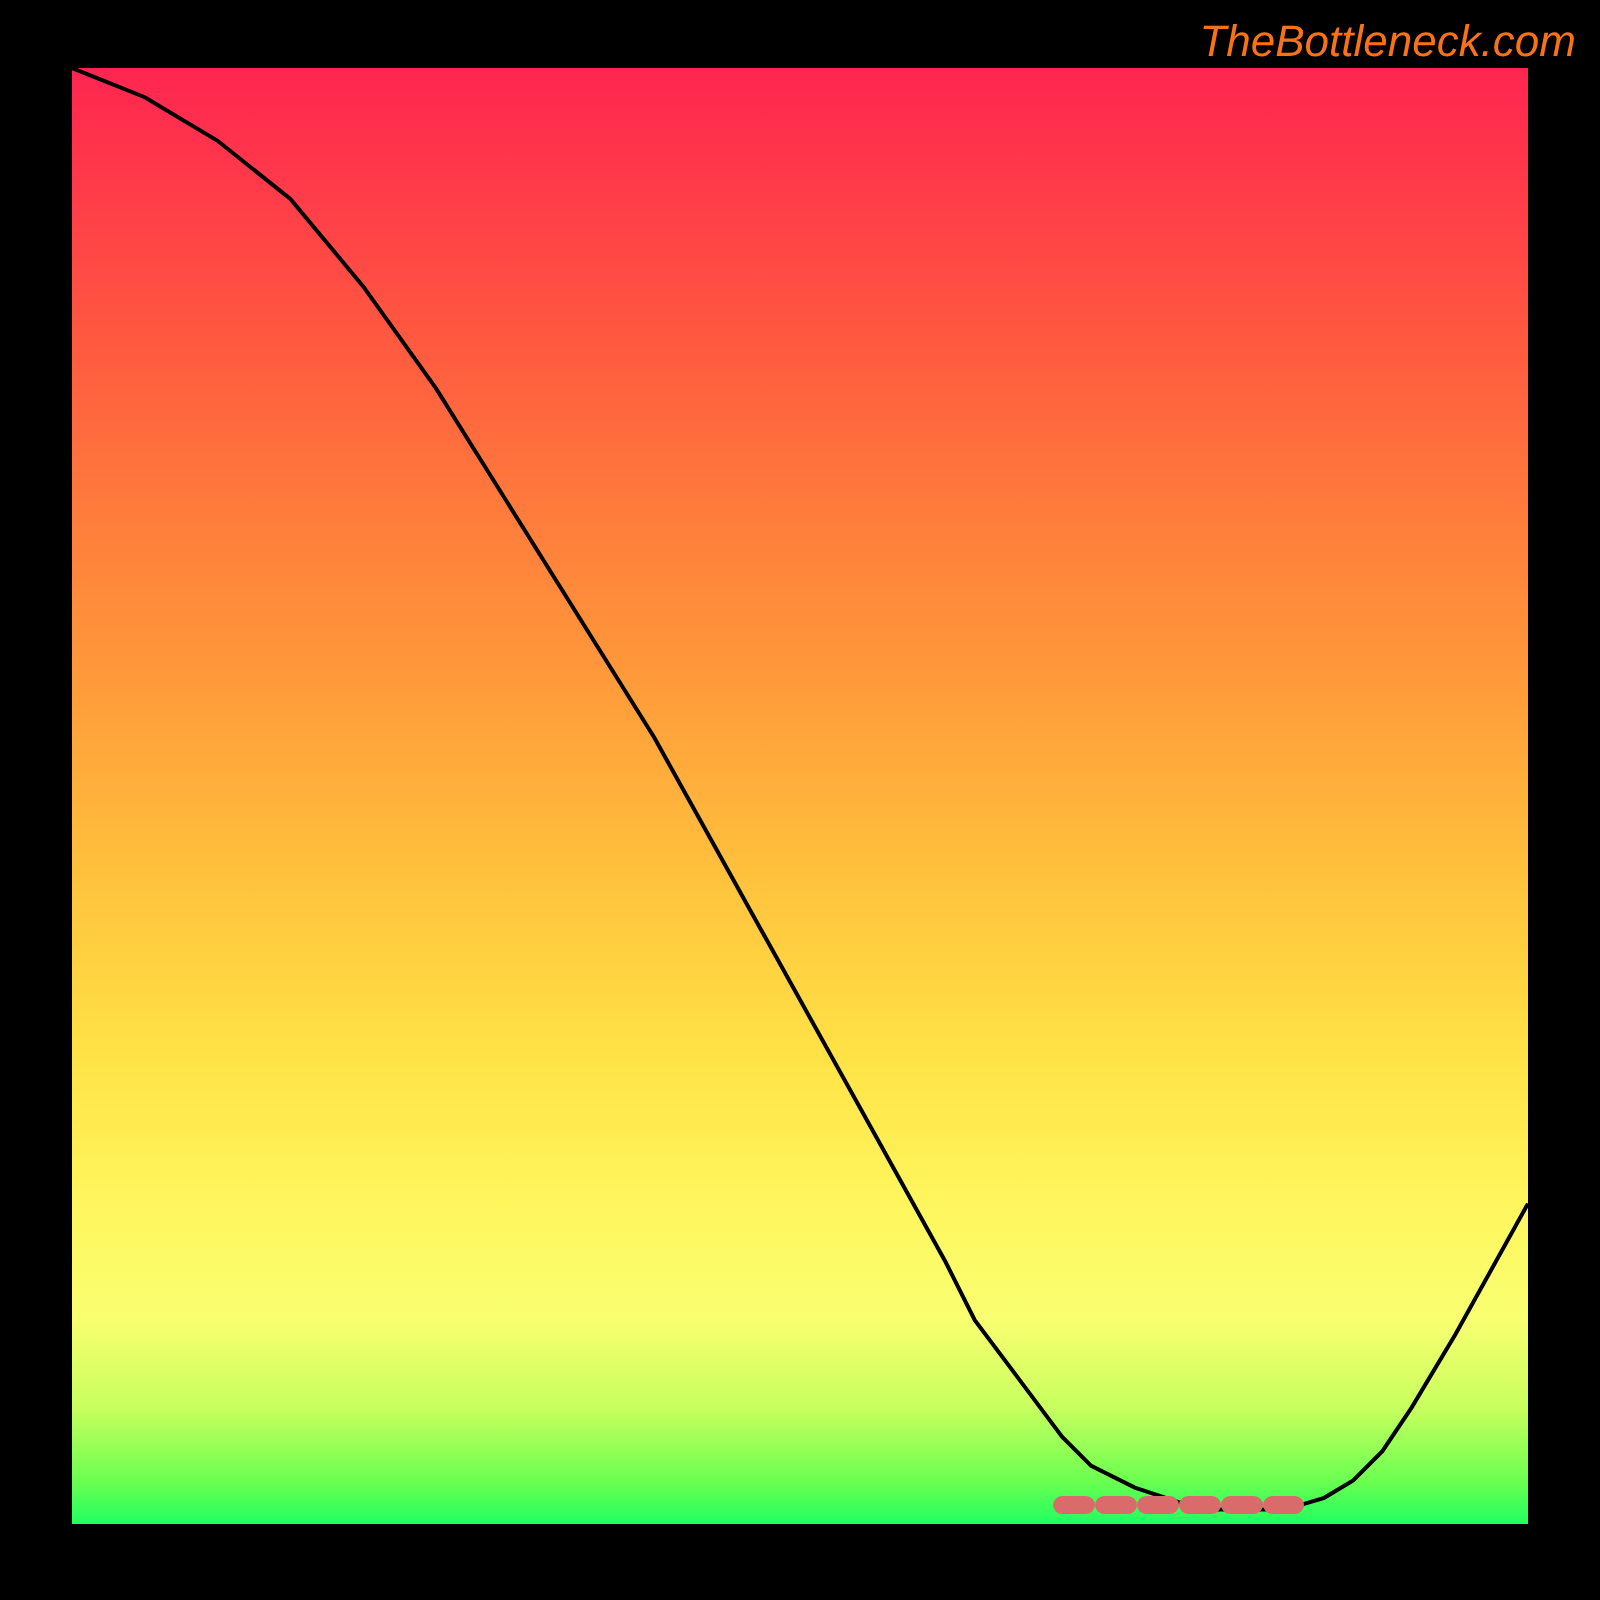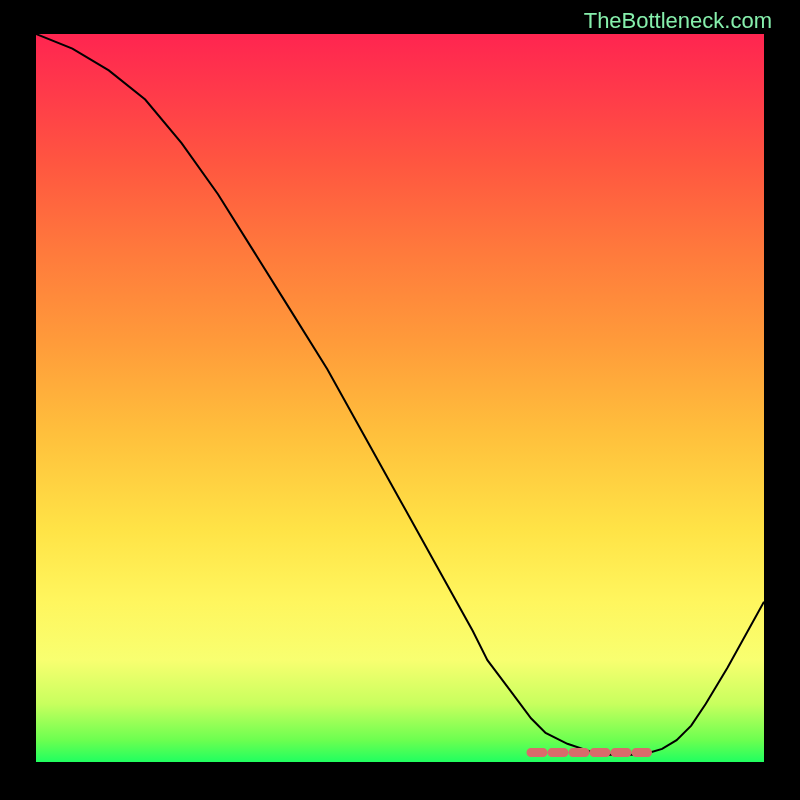--- a/index.html
+++ b/index.html
@@ -7,25 +7,26 @@
     width: 800px;
     height: 800px;
     background: #000;
     position: relative;
     font-family: Arial, sans-serif;
     overflow: hidden;
   }
   .watermark {
     position: absolute;
     top: 8px;
-    right: 28px;
-    color: #86efac;
+    right: 12px;
+    color: #f97316;
     font-size: 22px;
     font-weight: 500;
     z-index: 10;
+    font-style: italic;
   }
   .plot-area {
     position: absolute;
     left: 36px;
     top: 34px;
     width: 728px;
     height: 728px;
     overflow: hidden;
   }
   .gradient-bg {

